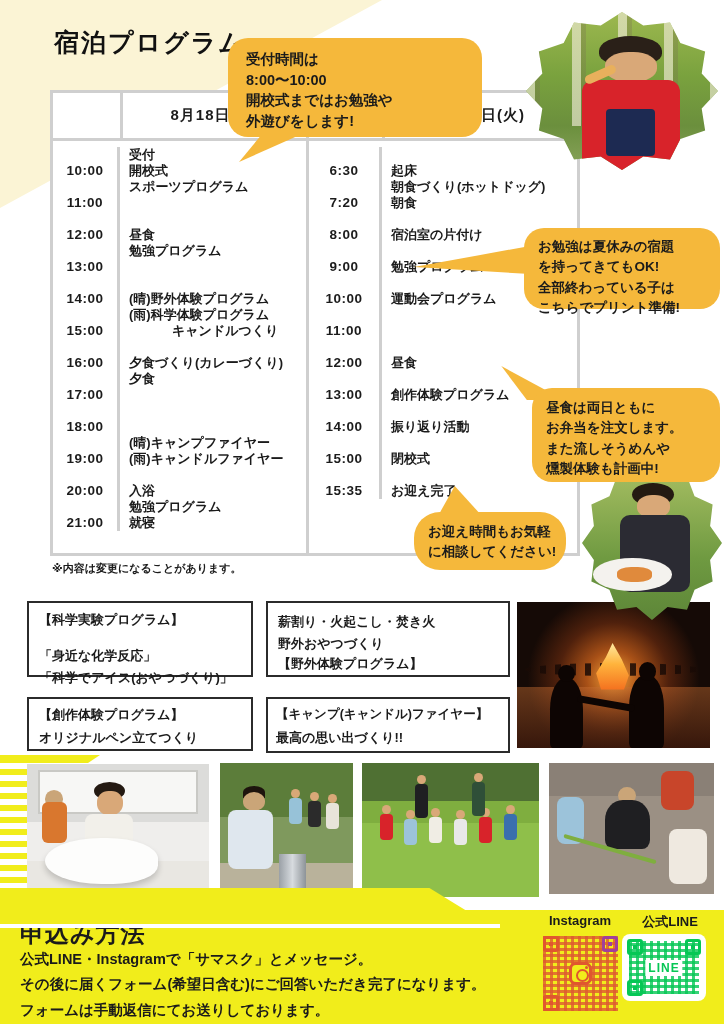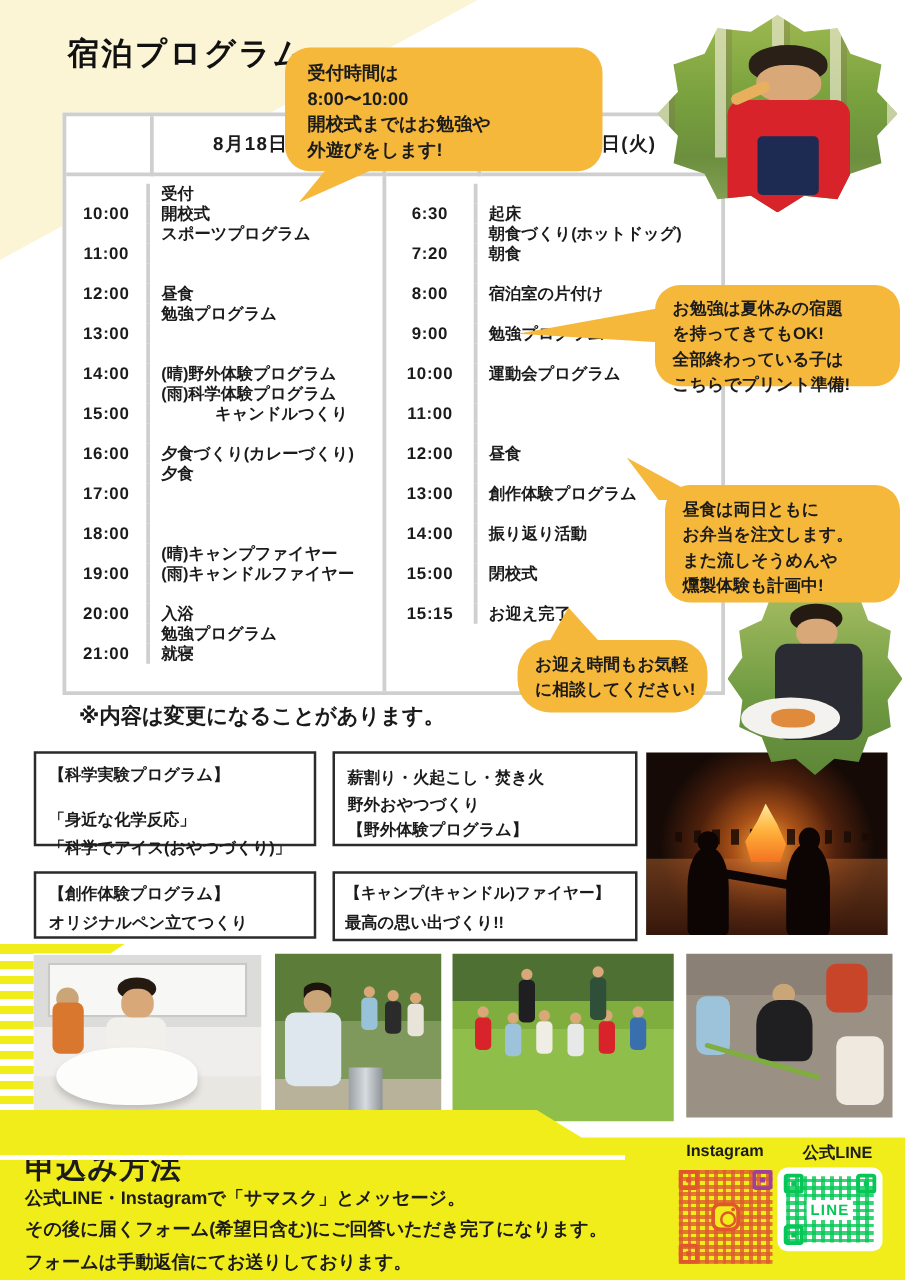--- a/index.html
+++ b/index.html
@@ -21,21 +21,21 @@
           justify-content:center; font-size:15px; letter-spacing:1px;}
   .hcell.vb{ border-right:3px solid var(--table-border,#CFCFCF); }
   .bodyL{ grid-column:1/3; border-right:3px solid var(--table-border,#CFCFCF); padding-top:6px;}
   .bodyR{ grid-column:3/5; padding-top:6px;}
   .srow{ display:flex; height:16px; align-items:center; font-size:13px;}
   .stime{ flex:0 0 67px; text-align:center; letter-spacing:.5px; font-size:13.5px;
           border-right:3px solid var(--table-border,#CFCFCF); height:16px; line-height:16px;}
   .bodyR .stime{ flex-basis:73px; }
   .sact{ padding-left:9px; white-space:nowrap; }
   .sact.ind{ padding-left:52px; }
-  .note{ position:absolute; left:63px; top:561px; font-size:17px; z-index:1;}
+  .note{ position:absolute; left:52px; top:561px; font-size:11px; z-index:1;}
 
   
   .bubble{ position:absolute; background:var(--bubble-yellow,#F5B83B); border-radius:20px; z-index:8;}
   .bubble .tline{ font-size:13.5px; line-height:1.5; }
   .tail{ position:absolute; background:var(--bubble-yellow,#F5B83B); z-index:7;}
   .bub1{ left:228px; top:38px; width:254px; height:99px; padding:11px 0 0 18px;}
   .bub1 .tline{ font-size:14.5px; line-height:1.42;}
   .tail1{ left:239px; top:128px; width:74px; height:34px; clip-path:polygon(0 100%,38% 0,95% 8%);}
   .bub2{ left:524px; top:228px; width:196px; height:81px; padding:9px 0 0 14px;}
   .tail2{ left:414px; top:246px; width:116px; height:28px; clip-path:polygon(0 75%,100% 0,100% 100%);}
@@ -343,21 +343,21 @@
         </div>
         <div class="srow">
           <span class="stime">15:00</span>
           <span class="sact">閉校式</span>
         </div>
         <div class="srow">
           <span class="stime"></span>
           <span class="sact"></span>
         </div>
         <div class="srow">
-          <span class="stime">15:15</span>
+          <span class="stime">15:35</span>
           <span class="sact">お迎え完了</span>
         </div>
       </div>
   </div>
   <div class="note">※内容は変更になることがあります。</div>
 
   <div class="bubble bub1">
       <div class="tline">受付時間は</div>
       <div class="tline">8:00〜10:00</div>
       <div class="tline">開校式まではお勉強や</div>

